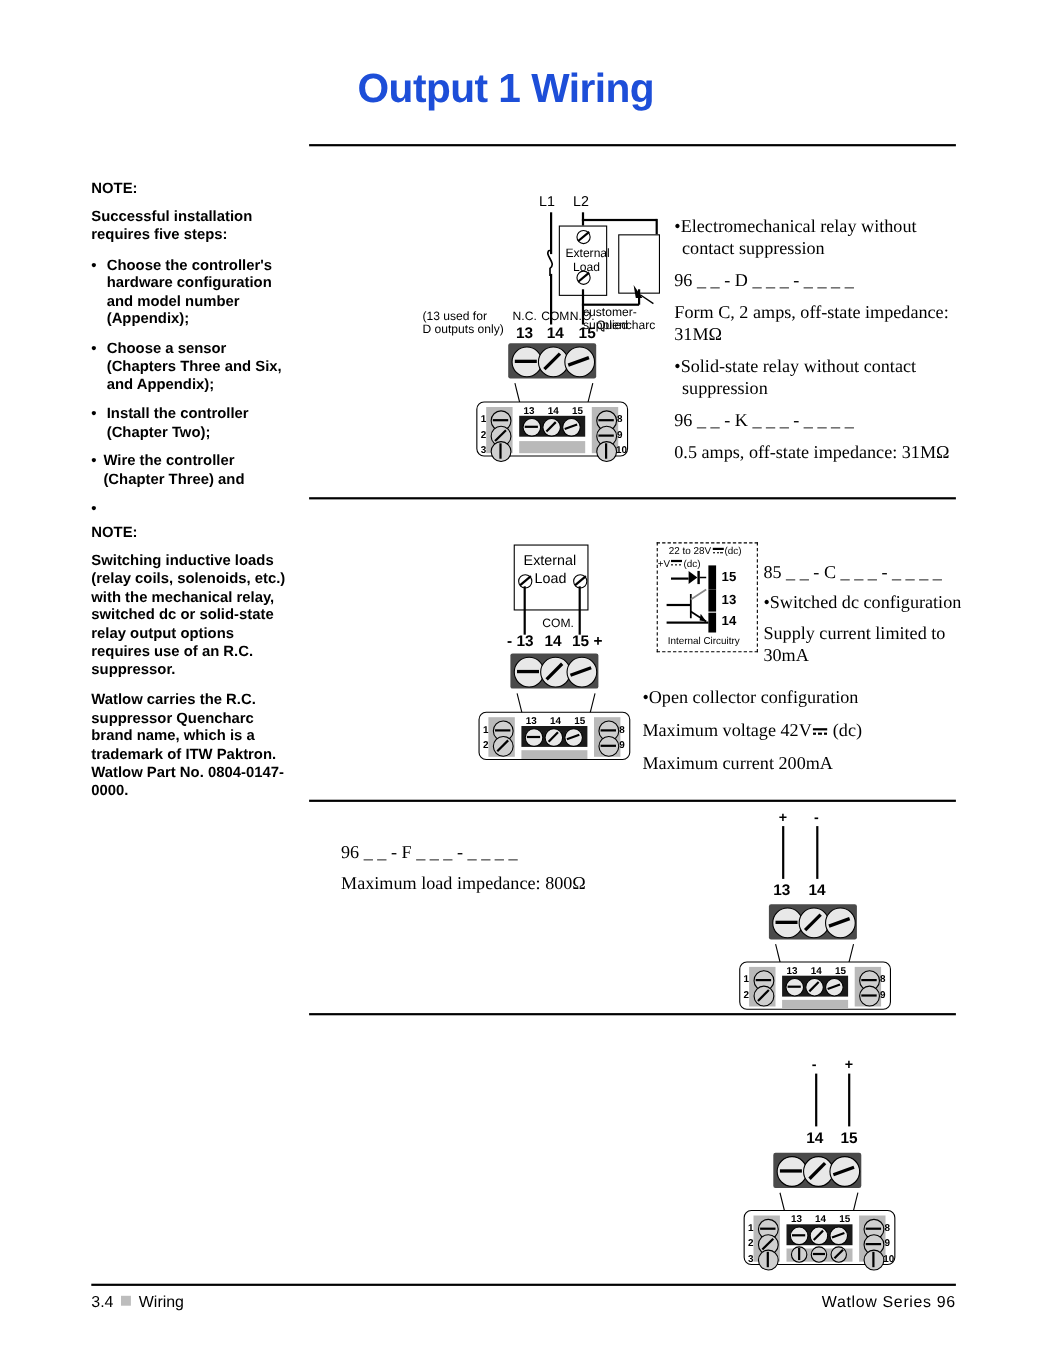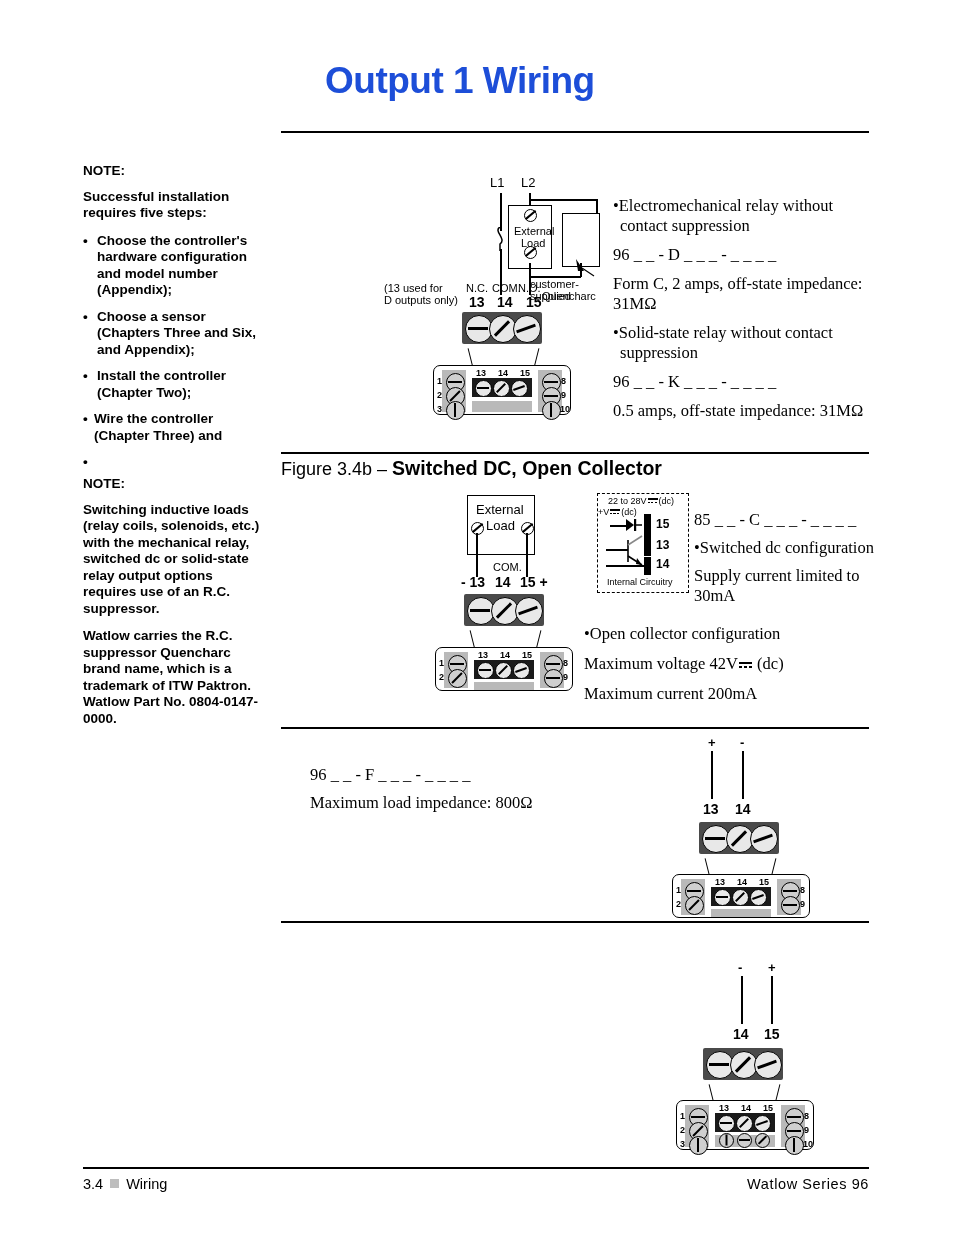--- a/index.html
+++ b/index.html
@@ -229,25 +229,20 @@
   <div class="body-txt" style="left:613px;top:196px;width:258px;">
     <div class="hang">•Electromechanical relay without contact suppression</div>
     <div style="margin-top:9px;">96 _ _ - D _ _ _ - _ _ _ _</div>
     <div style="margin-top:9px;">Form C, 2 amps, off-state impedance: 31MΩ</div>
     <div class="hang" style="margin-top:9px;">•Solid-state relay without contact suppression</div>
     <div style="margin-top:9px;">96 _ _ - K _ _ _ - _ _ _ _</div>
     <div style="margin-top:9px;">0.5 amps, off-state impedance: 31MΩ</div>
   </div>
 
   <div class="fig-rule" style="top:452px;"></div>
-  <div class="fig-head" style="left:281px;top:457px;">
-    <span class="lbl">Figure 3.4b</span>
-    <span>–</span>
-    <span class="ttl">Switched DC, Open Collector</span>
-  </div>
 
   <div class="abs" style="left:425px;top:490px;width:180px;height:110px;">
     <div class="boxline" style="left:42px;top:5px;width:66px;height:58px;"></div>
     <div class="lbl-s big" style="left:51px;top:12px;">External</div>
     <div class="lbl-s big" style="left:61px;top:28px;">Load</div>
     <div class="screw-sm" style="left:46px;top:32px;"></div>
     <div class="screw-sm" style="left:96px;top:32px;"></div>
     <div class="wire vline" style="left:51px;top:43px;height:44px;"></div>
     <div class="wire vline" style="left:101px;top:43px;height:44px;"></div>
     <div class="lbl-s" style="left:68px;top:71px;">COM.</div>

